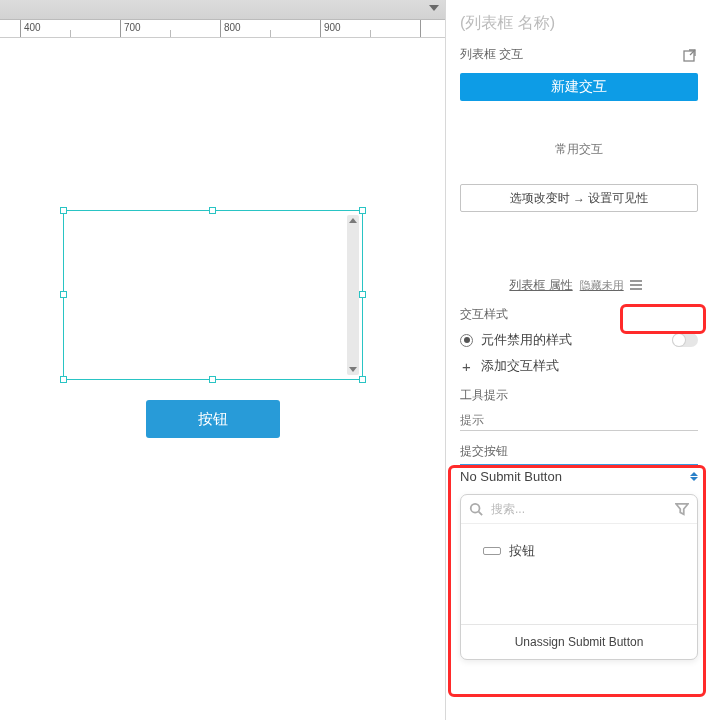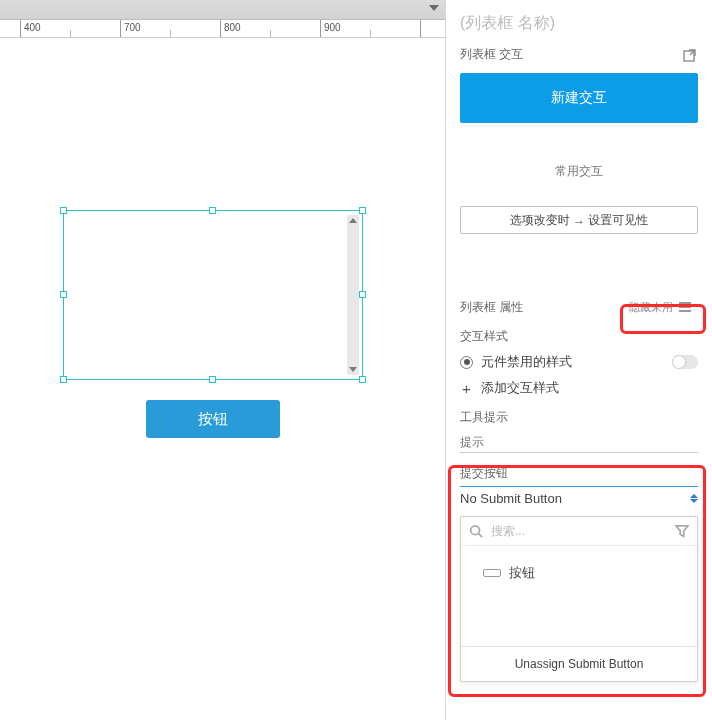--- a/index.html
+++ b/index.html
@@ -38,25 +38,25 @@
   .panel{position:absolute;right:0;top:0;width:267px;height:720px;border-left:1px solid #d8d8d8;background:#fff;}
   .tabs{height:38px;border-bottom:1px solid var(--panel-border);display:flex;align-items:center;justify-content:space-around;padding:0 10px;}
   .tab{font-size:14px;color:#555;cursor:pointer;padding:6px 0;}
   .tab.active{color:var(--blue);border-bottom:3px solid var(--blue);}
   .section{padding:10px 14px;position:relative;}
   .name-input{width:100%;border:none;font-size:16px;color:#bbb;padding:4px 0;}
   .name-input::placeholder{color:#bbb;}
   .row{display:flex;align-items:flex-end;justify-content:space-between;font-size:12px;color:#666;}
   .popout{width:16px;height:16px;position:relative;}
   .popout svg{width:16px;height:16px;stroke:#888;fill:none;stroke-width:1.3;}
-  .big-btn{margin-top:10px;height:50px;background:#0d9ce6;color:#fff;display:flex;align-items:center;justify-content:center;border-radius:2px;font-size:14px;cursor:pointer;}
+  .big-btn{margin-top:10px;height:28px;background:#0d9ce6;color:#fff;display:flex;align-items:center;justify-content:center;border-radius:2px;font-size:14px;cursor:pointer;}
   .common-label{text-align:center;color:#777;font-size:12px;margin:40px 0 26px;}
   .outline-btn{border:1px solid #c4c4c4;height:28px;border-radius:2px;display:flex;align-items:center;justify-content:center;font-size:12px;color:#444;cursor:pointer;}
   .divider-space{height:50px;}
-  .properties-header{display:flex;align-items:center;justify-content:space-between;font-size:12px;color:#666;padding:0 14px;height:26px;}
+  .properties-header{display:flex;align-items:center;justify-content:center;font-size:12px;color:#666;padding:0 14px;height:26px;text-decoration:underline;}
   .hide-chip{display:flex;align-items:center;gap:6px;border:1px solid transparent;padding:2px 6px;border-radius:2px;font-size:11px;color:#888;}
   .hide-chip .bars{display:flex;flex-direction:column;gap:2px;}
   .hide-chip .bars span{display:block;width:12px;height:2px;background:#999;}
   .red-box{position:absolute;border:3px solid var(--red);border-radius:6px;pointer-events:none;}
   .red-box.top{right:6px;top:304px;width:86px;height:30px;}
   .red-box.big{left:448px;top:465px;width:258px;height:232px;}
   .sub-label{font-size:12px;color:#666;padding:8px 14px 4px;}
   .style-row{display:flex;align-items:center;gap:8px;padding:4px 14px;font-size:13px;color:#444;}
   .radio{width:13px;height:13px;border:1.5px solid #777;border-radius:50%;display:inline-flex;align-items:center;justify-content:center;}
   .radio .dot{width:6px;height:6px;background:#555;border-radius:50%;}
@@ -64,21 +64,21 @@
   .toggle{width:26px;height:14px;background:#e6e6e6;border-radius:7px;position:relative;}
   .toggle::after{content:"";position:absolute;left:1px;top:1px;width:12px;height:12px;border-radius:50%;background:#fff;box-shadow:0 0 0 1px #d0d0d0;}
   .tooltip-input{margin:2px 14px 0;border:none;border-bottom:1px solid #ccc;width:calc(100% - 28px);padding:3px 0;font-size:12px;color:#888;}
   .submit-block{padding:12px 14px 0;}
   .dd{position:relative;margin-top:4px;}
   .dd-selected{border-top:1px solid #3a9be0;padding:4px 0 6px;font-size:13px;color:#444;display:flex;justify-content:space-between;align-items:center;}
   .dd-selected .chev{display:flex;flex-direction:column;gap:1px;}
   .dd-selected .chev span{width:0;height:0;border-left:4px solid transparent;border-right:4px solid transparent;}
   .dd-selected .chev .u{border-bottom:4px solid #2a80c8;}
   .dd-selected .chev .d{border-top:4px solid #2a80c8;}
-  .dd-pop{margin-top:4px;border:1px solid #d0d0d0;border-radius:1px;background:#fff;box-shadow:0 2px 6px rgba(0,0,0,.08);}
+  .dd-pop{margin-top:4px;border:1px solid #d0d0d0;border-radius:7px;background:#fff;box-shadow:0 2px 6px rgba(0,0,0,.08);}
   .dd-search{display:flex;align-items:center;gap:6px;padding:6px 8px;border-bottom:1px solid #eee;}
   .dd-search svg{width:14px;height:14px;stroke:#aaa;fill:none;stroke-width:2;}
   .dd-search input{flex:1;border:none;font-size:12px;color:#888;outline:none;}
   .dd-search input::placeholder{color:#bbb;}
   .filter-icon{width:14px;height:14px;stroke:#aaa;fill:none;stroke-width:1.5;}
   .dd-list{padding:14px 8px 60px;}
   .dd-item{display:flex;align-items:center;gap:8px;font-size:13px;color:#444;padding:4px 14px;}
   .dd-item .glyph{width:18px;height:8px;background:#fff;border:1px solid #9a9a9a;border-radius:2px;}
   .dd-unassign{border-top:1px solid #e5e5e5;text-align:center;padding:10px 0;font-size:12px;color:#444;cursor:pointer;}
 </style>

